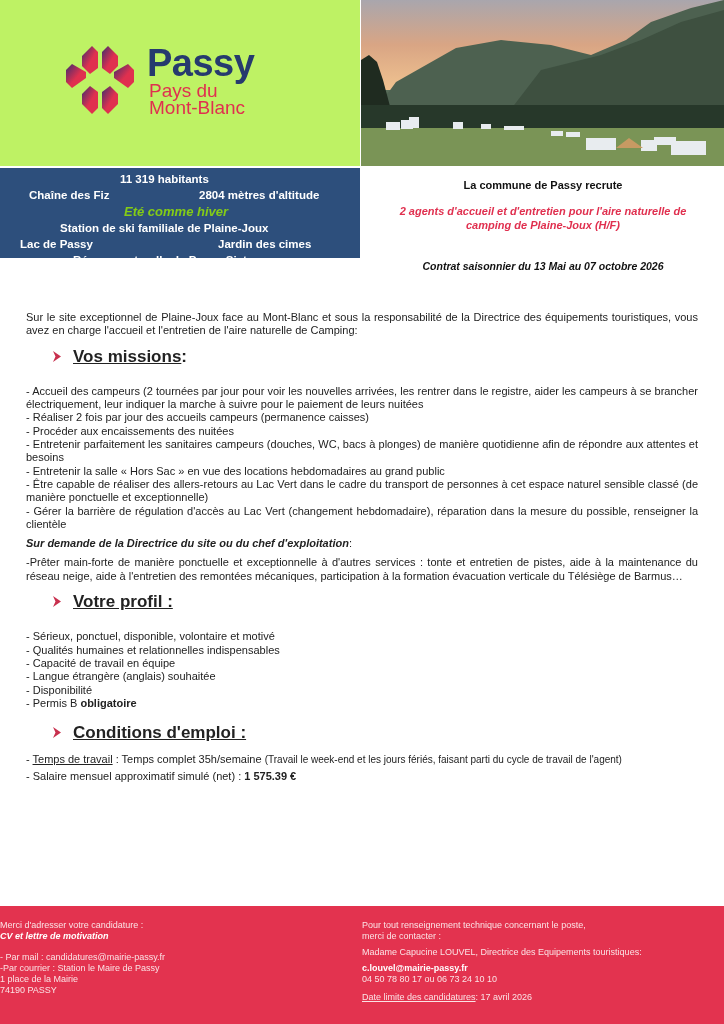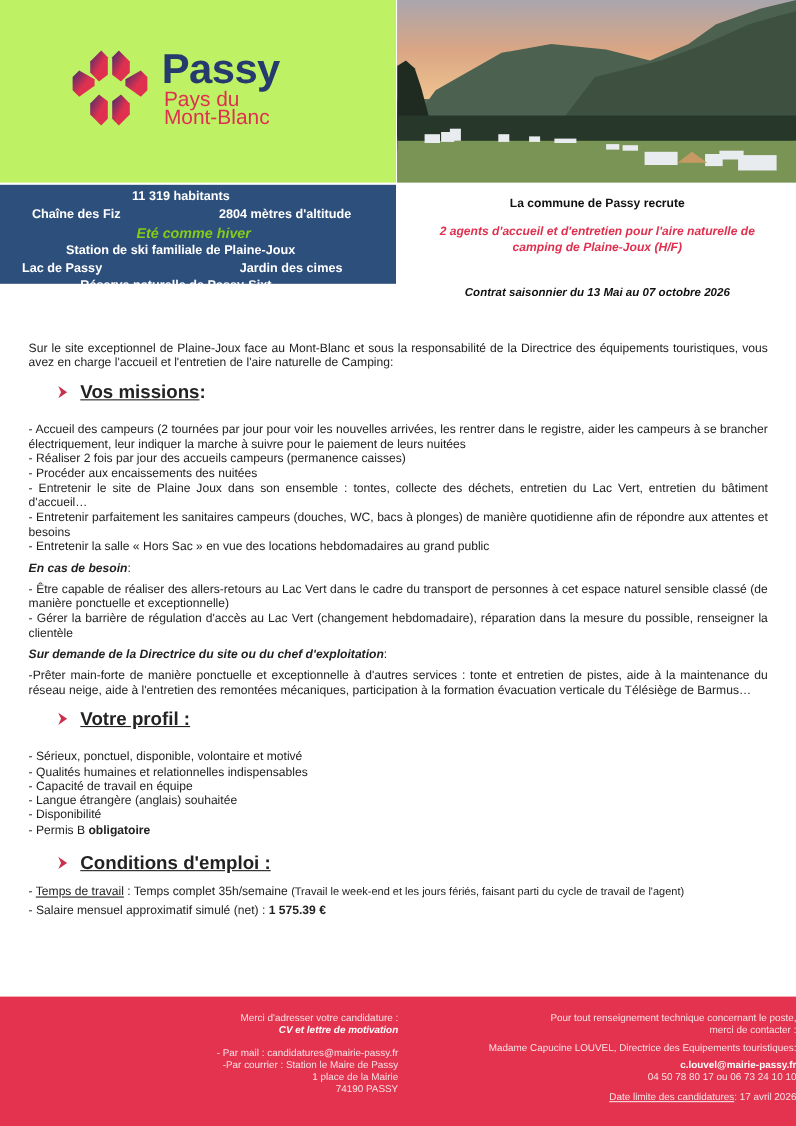--- a/index.html
+++ b/index.html
@@ -20,21 +20,21 @@
   .headline .h2 { position:absolute; top:36px; left:20px; right:20px; font-weight:bold; font-style:italic; font-size:11px; color:#e0304f; line-height:14px; }
   .headline .h3 { position:absolute; top:92px; width:100%; font-weight:bold; font-style:italic; font-size:10.5px; color:#111; }
   .body { position:absolute; left:26px; top:311px; width:672px; font-size:11px; line-height:13.3px; color:#222; }
   .p { margin:0; }
   .just { text-align:justify; }
   .sec { margin:12px 0 22px 0; padding-left:26px; font-weight:bold; font-size:17px; display:flex; align-items:center; }
   .sec .arrow { width:10px; height:11px; margin-right:11px; }
   .sec .t { text-decoration:underline; }
   .sub-h { font-weight:bold; font-style:italic; margin:6px 0 6px 0; }
   .cond-small { font-size:10px; }
-  .footer { position:absolute; left:0; top:906px; width:724px; height:118px; background:#e3334f; color:#fbe2e5; font-size:9px; line-height:11px; text-align:right; }
+  .footer { position:absolute; left:0; top:906px; width:724px; height:118px; background:#e3334f; color:#fbe2e5; font-size:9px; line-height:11px; text-align:left; }
   .footer .col { position:absolute; top:14px; width:362px; }
   .footer .left { left:0; }
   .footer .right { left:362px; top:14px; }
   .u { text-decoration:underline; }
 </style>
 </head>
 <body>
 
 <div class="logo-area">
   <svg class="logo-mark" viewBox="0 0 76 76">
@@ -119,26 +119,24 @@
         <path d="M1 0 L9 5.5 L1 11 L3.5 5.5 Z" fill="#c8304e"></path>
       </svg>
     <span class="t">Vos missions</span>
       <span> :</span>
   </div>
 
   <div class="just">
     <div>- Accueil des campeurs (2 tournées par jour pour voir les nouvelles arrivées, les rentrer dans le registre,  aider les campeurs à se brancher électriquement, leur indiquer la marche à suivre pour le paiement de leurs nuitées</div>
     <div>- Réaliser 2 fois par jour des accueils campeurs (permanence caisses)</div>
     <div>- Procéder aux encaissements des nuitées</div>
-    <div>- Entretenir le site de Plaine Joux dans son ensemble : tontes, collecte des déchets, entretien du Lac Vert, entretien du bâtiment d'accueil…</div>
     <div>- Entretenir parfaitement les sanitaires campeurs (douches, WC, bacs à plonges) de manière quotidienne afin de répondre aux attentes et besoins</div>
     <div>- Entretenir la salle « Hors Sac » en vue des locations hebdomadaires au grand public</div>
   </div>
 
-  <div class="sub-h"><span>En cas de besoin</span><span style="font-weight:normal;font-style:normal">:</span></div>
   <div class="just">
     <div>- Être capable de réaliser des allers-retours au Lac Vert dans le cadre du transport de personnes à cet espace naturel sensible classé (de manière ponctuelle et exceptionnelle)</div>
     <div>- Gérer la barrière de régulation d'accès au Lac Vert (changement hebdomadaire), réparation dans la mesure du possible, renseigner la clientèle</div>
   </div>
 
   <div class="sub-h"><span>Sur demande de la Directrice du site ou du chef d'exploitation</span><span style="font-weight:normal;font-style:normal">:</span></div>
   <div class="just">-Prêter main-forte de manière ponctuelle et exceptionnelle à d'autres services : tonte et entretien de pistes, aide à la maintenance du réseau neige, aide à l'entretien des remontées mécaniques, participation à la formation évacuation verticale du Télésiège de Barmus…</div>
 
   <div class="sec">
     <svg class="arrow" viewBox="0 0 10 11">

